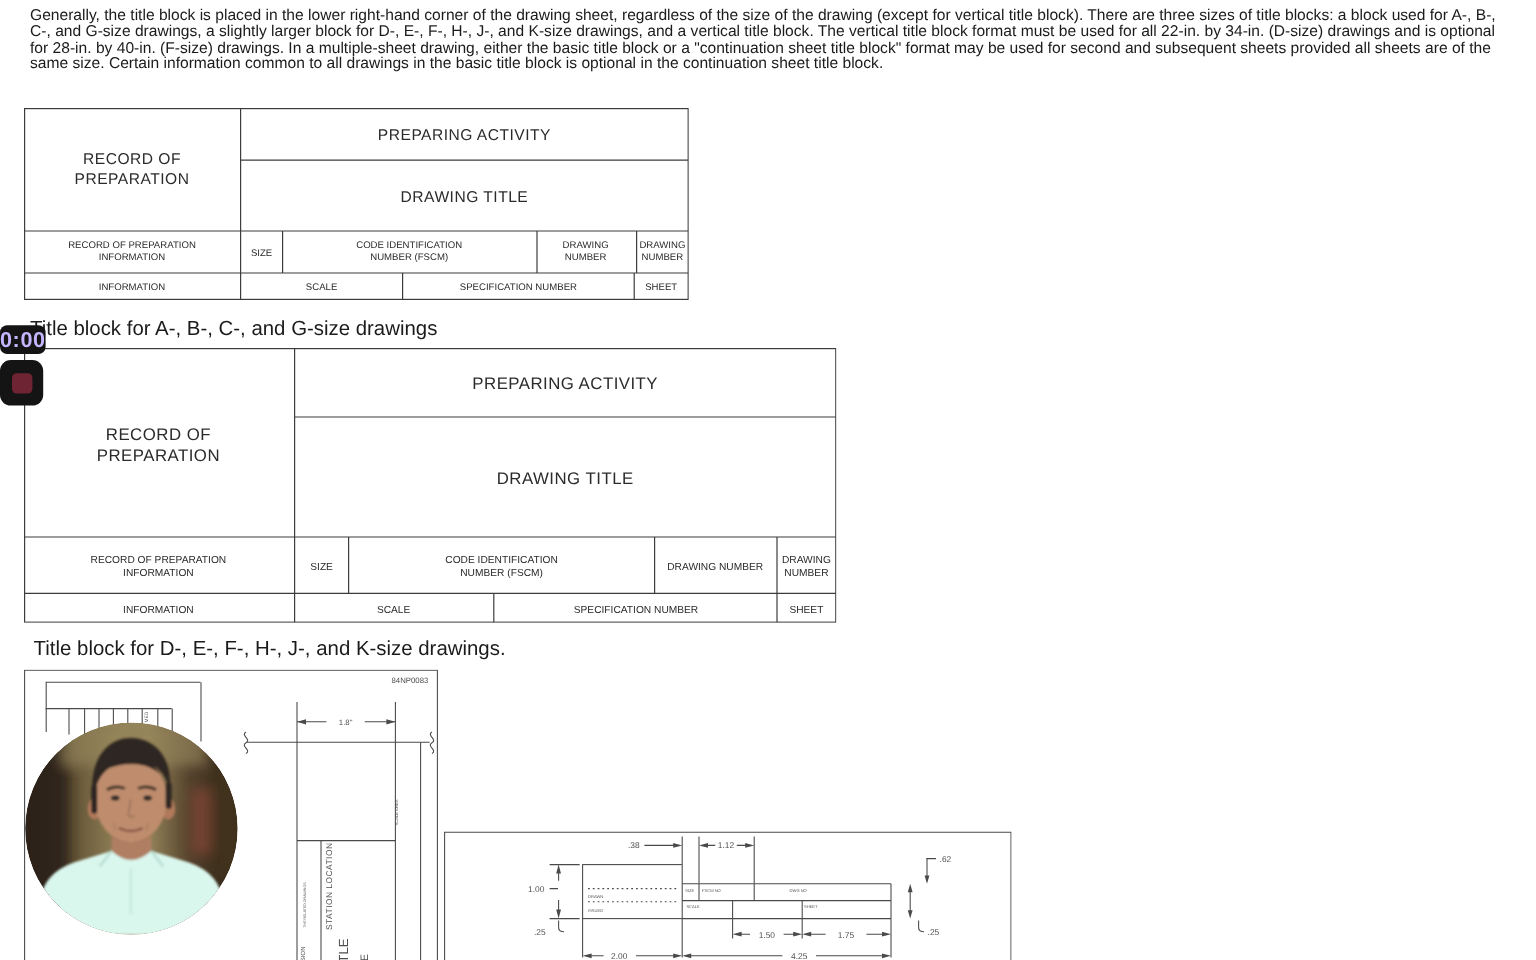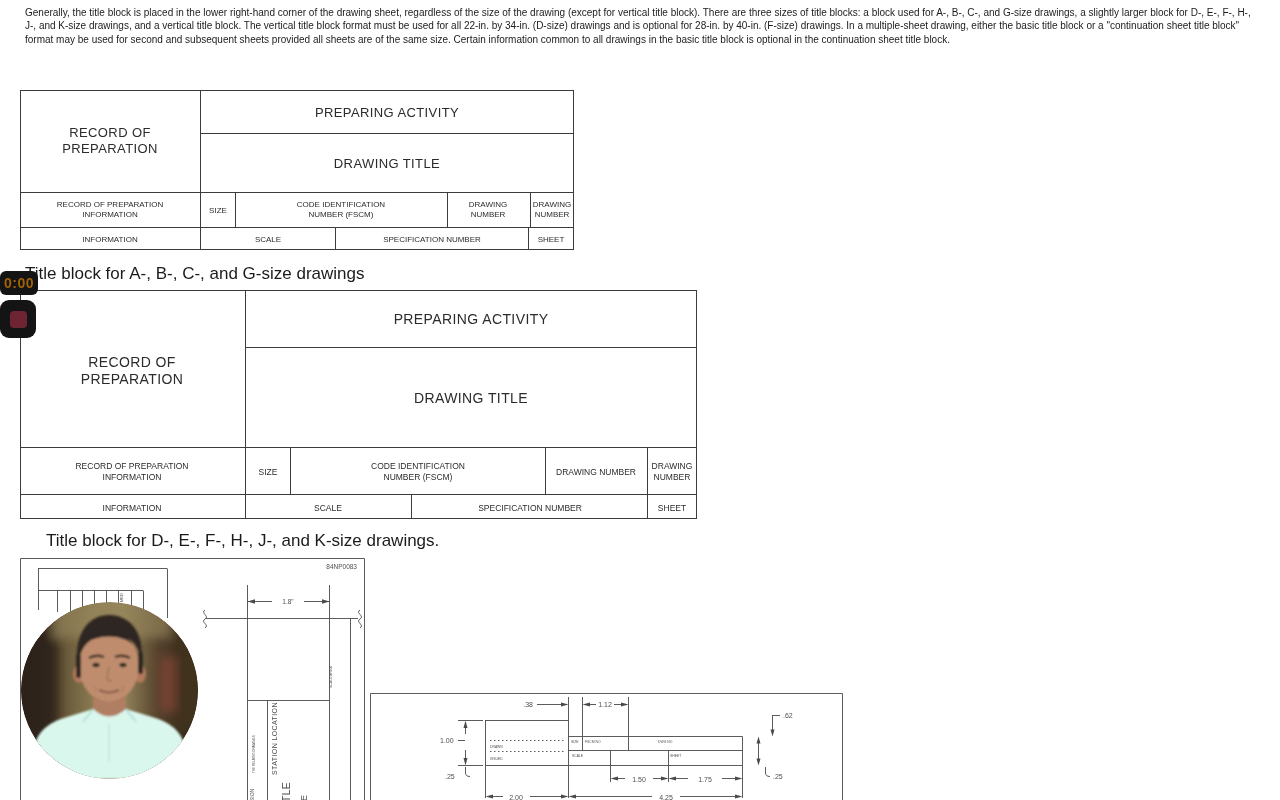--- a/index.html
+++ b/index.html
@@ -1,37 +1,37 @@
 <!DOCTYPE html>
 <html><head>
 <meta charset="utf-8">
 <style>
   html,body{margin:0;padding:0;}
   .screen{position:relative;width:1280px;height:800px;background:#ffffff;overflow:hidden;
           font-family:"Liberation Sans",sans-serif;}
-  .para{position:absolute;left:25px;top:6px;width:1238px;font-size:10px;line-height:13.4px;
+  .para{position:absolute;left:25px;top:6px;width:1238px;font-size:13px;line-height:13.4px;
         color:#1b1b1b;}
   .caption{position:absolute;font-size:17px;color:#1b1b1b;}
   .cap1{left:25px;top:264px;}
-  .cap2{left:46px;top:531px;}
+  .cap2{left:28px;top:531px;}
   svg.fig{position:absolute;overflow:hidden;}
   svg text{font-family:"Liberation Sans",sans-serif;fill:#2b2b2b;}
   .t13{font-size:13px;letter-spacing:.4px;}
   .t14{font-size:14px;letter-spacing:.4px;}
   .t8{font-size:8px;}
   .t85{font-size:8.5px;}
   .mid{text-anchor:middle;}
   .scan{fill:#4f4f4f;}
   .ln{stroke:#3c3c3c;stroke-width:1;fill:none;}
   .sln{stroke:#4a4a4a;stroke-width:0.9;fill:none;}
   .dash{stroke-dasharray:1.5,2.5;}
   .arw{fill:#4a4a4a;stroke:none;}
-  .timer{position:absolute;left:0;top:271px;width:38px;height:24px;background:#141414;color:#a16207;
+  .timer{position:absolute;left:0;top:271px;width:38px;height:24px;background:#141414;color:#c4b5fd;
          border-radius:6px;display:flex;align-items:center;justify-content:center;
-         font-weight:bold;font-size:14px;letter-spacing:.5px;}
+         font-weight:bold;font-size:18px;letter-spacing:.5px;}
   .stopbtn{position:absolute;left:0;top:300px;width:36px;height:38px;background:#141414;
            border-radius:9px;display:flex;align-items:center;justify-content:center;cursor:pointer;}
   .stopbtn .sq{width:17px;height:17px;border-radius:4px;background:#6f2433;}
   .avatar{position:absolute;left:21px;top:602px;width:177px;height:177px;border-radius:50%;
           overflow:hidden;}
 </style>
 </head>
 <body>
 
 <div class="screen">

